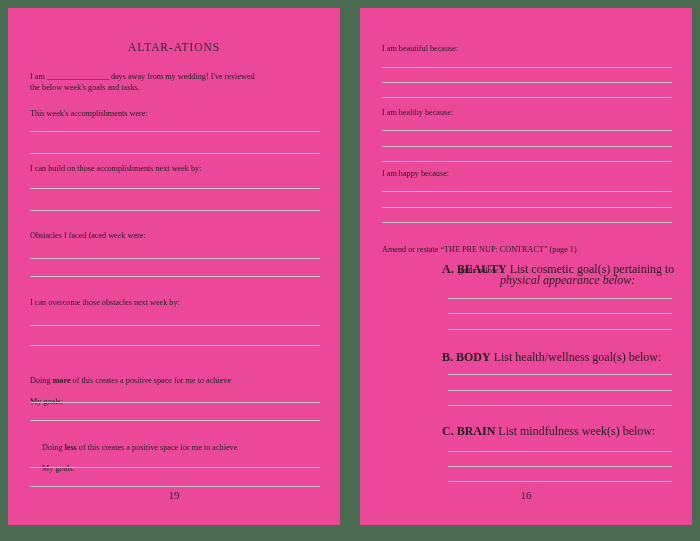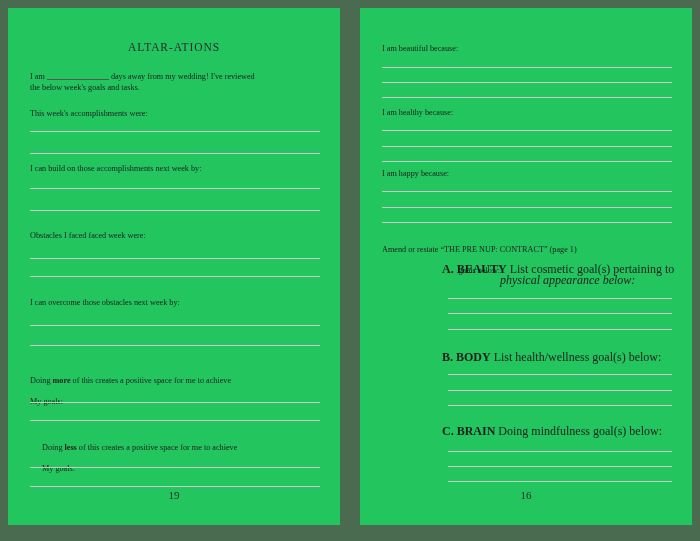--- a/index.html
+++ b/index.html
@@ -16,21 +16,21 @@
   #spread {
     position: relative;
     width: 700px;
     height: 541px;
   }
   .page {
     position: absolute;
     top: 8px;
     width: 332px;
     height: 517px;
-    background: #22c55e;
+    background: #ec4899;
     box-sizing: border-box;
   }
   #page-left  { left: 8px; }
   #page-right { left: 360px; }
 
   .page-inner {
     position: relative;
     width: 100%;
     height: 100%;
   }
@@ -185,21 +185,21 @@
       <div class="sub-head" style="top:344px; left:82px;">
         <span class="lbl">B. BODY</span>
         <span class="desc">List health/wellness goal(s) below:</span>
       </div>
       <div class="rule" style="top:366px; left:88px; width:224px;"></div>
       <div class="rule" style="top:382px; left:88px; width:224px;"></div>
       <div class="rule" style="top:397px; left:88px; width:224px;"></div>
 
       <div class="sub-head" style="top:418px; left:82px;">
         <span class="lbl">C. BRAIN</span>
-        <span class="desc">Doing mindfulness goal(s) below:</span>
+        <span class="desc">List mindfulness week(s) below:</span>
       </div>
       <div class="rule" style="top:443px; left:88px; width:224px;"></div>
       <div class="rule" style="top:458px; left:88px; width:224px;"></div>
       <div class="rule" style="top:473px; left:88px; width:224px;"></div>
 
       <div class="folio">16</div>
     </div>
   </div>
 
 </div>

